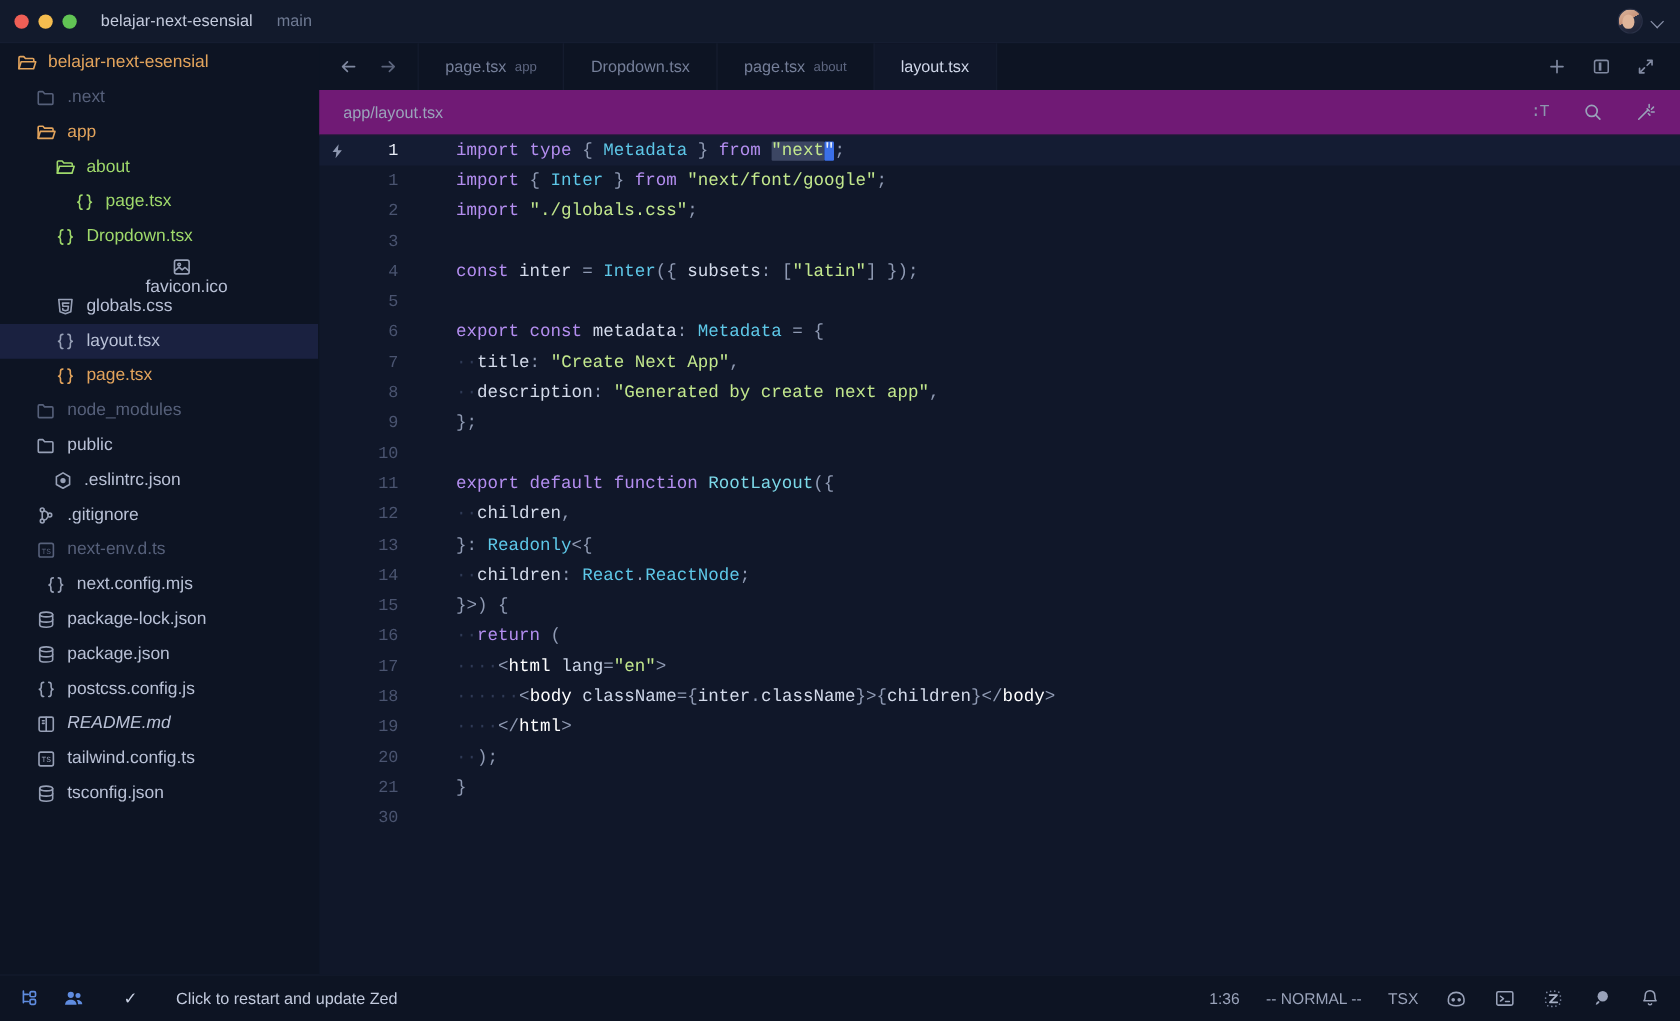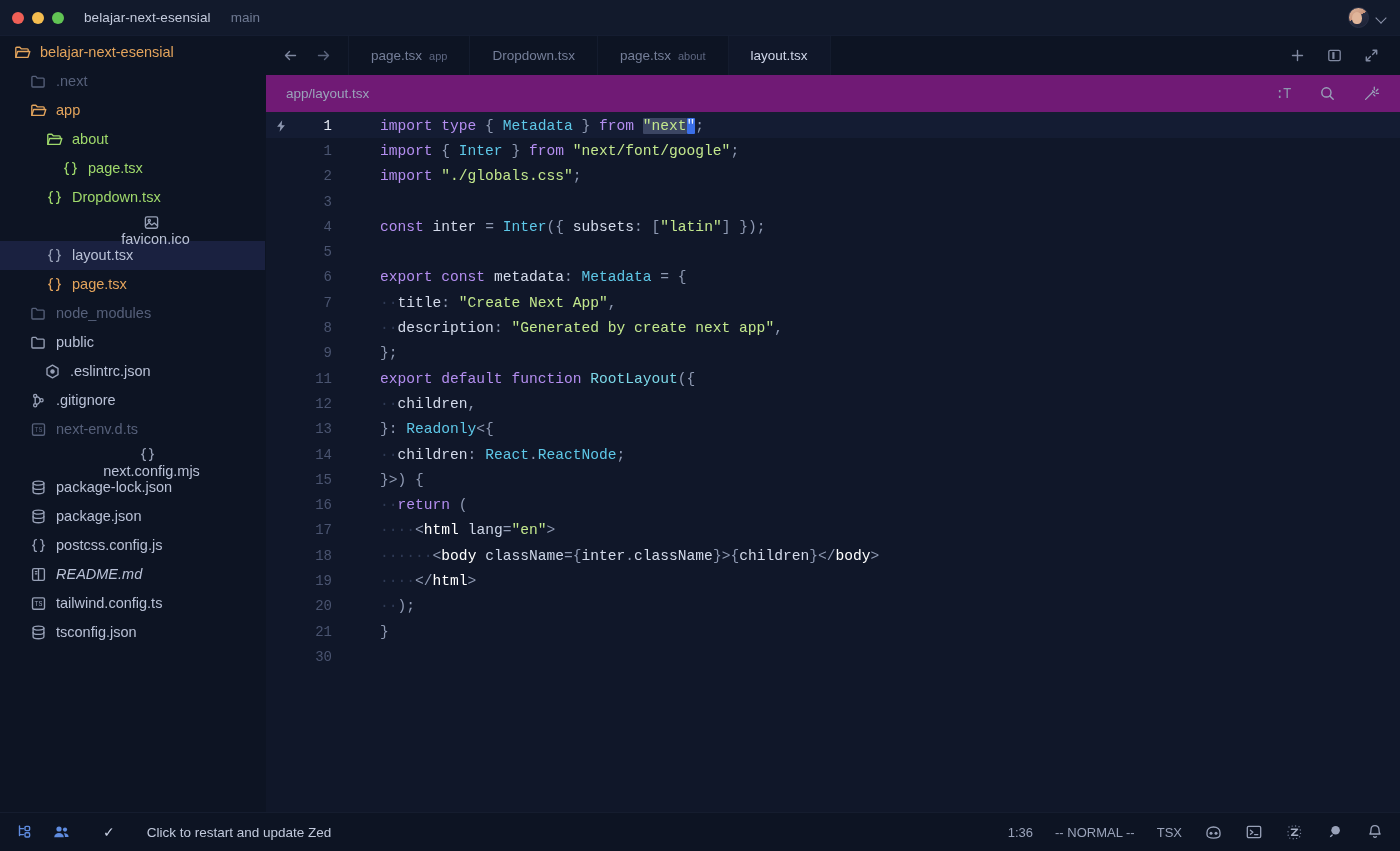--- a/index.html
+++ b/index.html
@@ -205,20 +205,29 @@
           <div class="tree-row" style="padding-left: 46px; flex-direction: column;">
             <span class="tree-ic">
               <svg width="17" height="17" viewBox="0 0 17 17" stroke="#97a0b6" fill="none" stroke-width="1.35" stroke-linecap="round" stroke-linejoin="round">
                 <rect x="2.4" y="2.8" width="12.2" height="11.4" rx="1.6"></rect>
                 <circle cx="6.3" cy="6.5" r="1.1"></circle>
                 <path d="M2.6 11.7 6.2 8.6l2.6 2.3 2.4-2 3.2 2.9"></path>
               </svg>
             </span>
             <span class="tree-label c-norm">favicon.ico</span>
           </div>
+          <div class="tree-row" style="padding-left: 46px;">
+            <span class="tree-ic">
+              <svg width="17" height="17" viewBox="0 0 17 17" stroke="#97a0b6" fill="none" stroke-width="1.35" stroke-linecap="round" stroke-linejoin="round">
+                <path d="M3 2.6h11l-1 10.2-4.5 1.7-4.5-1.7z"></path>
+                <path d="M11.4 5.6H6.1l.3 2.6h4.6l-.4 3.1-2.1.7-2.1-.7-.1-1.2"></path>
+              </svg>
+            </span>
+            <span class="tree-label c-norm">globals.css</span>
+          </div>
           <div class="tree-row selected" style="padding-left: 46px;">
             <span class="tree-ic">
               <svg width="17" height="17" viewBox="0 0 17 17" stroke="#97a0b6" fill="none" stroke-width="1.35" stroke-linecap="round" stroke-linejoin="round">
                 <path d="M6.4 2.6c-1.5 0-2 .6-2 1.9v2c0 1-.6 1.8-1.6 2 1 .2 1.6 1 1.6 2v2c0 1.3.5 1.9 2 1.9"></path>
                 <path d="M10.6 2.6c1.5 0 2 .6 2 1.9v2c0 1 .6 1.8 1.6 2-1 .2-1.6 1-1.6 2v2c0 1.3-.5 1.9-2 1.9"></path>
               </svg>
             </span>
             <span class="tree-label c-norm">layout.tsx</span>
           </div>
           <div class="tree-row" style="padding-left: 46px;">
@@ -268,21 +277,21 @@
           </div>
           <div class="tree-row" style="padding-left: 30px;">
             <span class="tree-ic">
               <svg width="17" height="17" viewBox="0 0 17 17" stroke="#56607a" fill="none" stroke-width="1.35" stroke-linecap="round" stroke-linejoin="round">
                 <rect x="2.5" y="2.8" width="12" height="11.4" rx="1.5"></rect>
                 <text x="8.5" y="11.4" text-anchor="middle" font-family="Liberation Mono, monospace" font-size="6.6" fill="#56607a" stroke="none">TS</text>
               </svg>
             </span>
             <span class="tree-label c-dim">next-env.d.ts</span>
           </div>
-          <div class="tree-row" style="padding-left: 38px; flex-direction: column;">
+          <div class="tree-row" style="padding-left: 38px;">
             <span class="tree-ic">
               <svg width="17" height="17" viewBox="0 0 17 17" stroke="#97a0b6" fill="none" stroke-width="1.35" stroke-linecap="round" stroke-linejoin="round">
                 <path d="M6.4 2.6c-1.5 0-2 .6-2 1.9v2c0 1-.6 1.8-1.6 2 1 .2 1.6 1 1.6 2v2c0 1.3.5 1.9 2 1.9"></path>
                 <path d="M10.6 2.6c1.5 0 2 .6 2 1.9v2c0 1 .6 1.8 1.6 2-1 .2-1.6 1-1.6 2v2c0 1.3-.5 1.9-2 1.9"></path>
               </svg>
             </span>
             <span class="tree-label c-norm">next.config.mjs</span>
           </div>
           <div class="tree-row" style="padding-left: 30px;">
             <span class="tree-ic">
@@ -423,20 +432,21 @@
                 </svg></span><span class="lineno">1</span><span class="code-text"><span class="kw">import</span> <span class="kw">type</span> <span class="punc">{</span> <span class="typ">Metadata</span> <span class="punc">}</span> <span class="kw">from</span> <span class="sel str">"next</span><span class="cursor">"</span><span class="punc">;</span></span></div>
             <div class="code-line"><span class="gutter-ic"></span><span class="lineno">1</span><span class="code-text"><span class="kw">import</span> <span class="punc">{</span> <span class="typ">Inter</span> <span class="punc">}</span> <span class="kw">from</span> <span class="str">"next/font/google"</span><span class="punc">;</span></span></div>
             <div class="code-line"><span class="gutter-ic"></span><span class="lineno">2</span><span class="code-text"><span class="kw">import</span> <span class="str">"./globals.css"</span><span class="punc">;</span></span></div>
             <div class="code-line"><span class="gutter-ic"></span><span class="lineno">3</span><span class="code-text"></span></div>
             <div class="code-line"><span class="gutter-ic"></span><span class="lineno">4</span><span class="code-text"><span class="kw">const</span> <span class="var">inter</span> <span class="punc">=</span> <span class="typ">Inter</span><span class="punc">({</span> <span class="var">subsets</span><span class="punc">:</span> <span class="punc">[</span><span class="str">"latin"</span><span class="punc">] });</span></span></div>
             <div class="code-line"><span class="gutter-ic"></span><span class="lineno">5</span><span class="code-text"></span></div>
             <div class="code-line"><span class="gutter-ic"></span><span class="lineno">6</span><span class="code-text"><span class="kw">export</span> <span class="kw">const</span> <span class="var">metadata</span><span class="punc">:</span> <span class="typ">Metadata</span> <span class="punc">=</span> <span class="punc">{</span></span></div>
             <div class="code-line"><span class="gutter-ic"></span><span class="lineno">7</span><span class="code-text"><span class="dot">·</span><span class="dot">·</span><span class="var">title</span><span class="punc">:</span> <span class="str">"Create Next App"</span><span class="punc">,</span></span></div>
             <div class="code-line"><span class="gutter-ic"></span><span class="lineno">8</span><span class="code-text"><span class="dot">·</span><span class="dot">·</span><span class="var">description</span><span class="punc">:</span> <span class="str">"Generated by create next app"</span><span class="punc">,</span></span></div>
             <div class="code-line"><span class="gutter-ic"></span><span class="lineno">9</span><span class="code-text"><span class="punc">};</span></span></div>
+            <div class="code-line"><span class="gutter-ic"></span><span class="lineno">10</span><span class="code-text"></span></div>
             <div class="code-line"><span class="gutter-ic"></span><span class="lineno">11</span><span class="code-text"><span class="kw">export</span> <span class="kw">default</span> <span class="kw">function</span> <span class="fn">RootLayout</span><span class="punc">({</span></span></div>
             <div class="code-line"><span class="gutter-ic"></span><span class="lineno">12</span><span class="code-text"><span class="dot">·</span><span class="dot">·</span><span class="var">children</span><span class="punc">,</span></span></div>
             <div class="code-line"><span class="gutter-ic"></span><span class="lineno">13</span><span class="code-text"><span class="punc">}:</span> <span class="typ">Readonly</span><span class="punc">&lt;{</span></span></div>
             <div class="code-line"><span class="gutter-ic"></span><span class="lineno">14</span><span class="code-text"><span class="dot">·</span><span class="dot">·</span><span class="var">children</span><span class="punc">:</span> <span class="typ">React</span><span class="punc">.</span><span class="typ">ReactNode</span><span class="punc">;</span></span></div>
             <div class="code-line"><span class="gutter-ic"></span><span class="lineno">15</span><span class="code-text"><span class="punc">}&gt;) {</span></span></div>
             <div class="code-line"><span class="gutter-ic"></span><span class="lineno">16</span><span class="code-text"><span class="dot">·</span><span class="dot">·</span><span class="kw">return</span> <span class="punc">(</span></span></div>
             <div class="code-line"><span class="gutter-ic"></span><span class="lineno">17</span><span class="code-text"><span class="dot">·</span><span class="dot">·</span><span class="dot">·</span><span class="dot">·</span><span class="punc">&lt;</span><span class="tagn">html</span> <span class="attr">lang</span><span class="punc">=</span><span class="str">"en"</span><span class="punc">&gt;</span></span></div>
             <div class="code-line"><span class="gutter-ic"></span><span class="lineno">18</span><span class="code-text"><span class="dot">·</span><span class="dot">·</span><span class="dot">·</span><span class="dot">·</span><span class="dot">·</span><span class="dot">·</span><span class="punc">&lt;</span><span class="tagn">body</span> <span class="attr">className</span><span class="punc">={</span><span class="var">inter</span><span class="punc">.</span><span class="var">className</span><span class="punc">}&gt;{</span><span class="var">children</span><span class="punc">}&lt;/</span><span class="tagn">body</span><span class="punc">&gt;</span></span></div>
             <div class="code-line"><span class="gutter-ic"></span><span class="lineno">19</span><span class="code-text"><span class="dot">·</span><span class="dot">·</span><span class="dot">·</span><span class="dot">·</span><span class="punc">&lt;/</span><span class="tagn">html</span><span class="punc">&gt;</span></span></div>
             <div class="code-line"><span class="gutter-ic"></span><span class="lineno">20</span><span class="code-text"><span class="dot">·</span><span class="dot">·</span><span class="punc">);</span></span></div>

